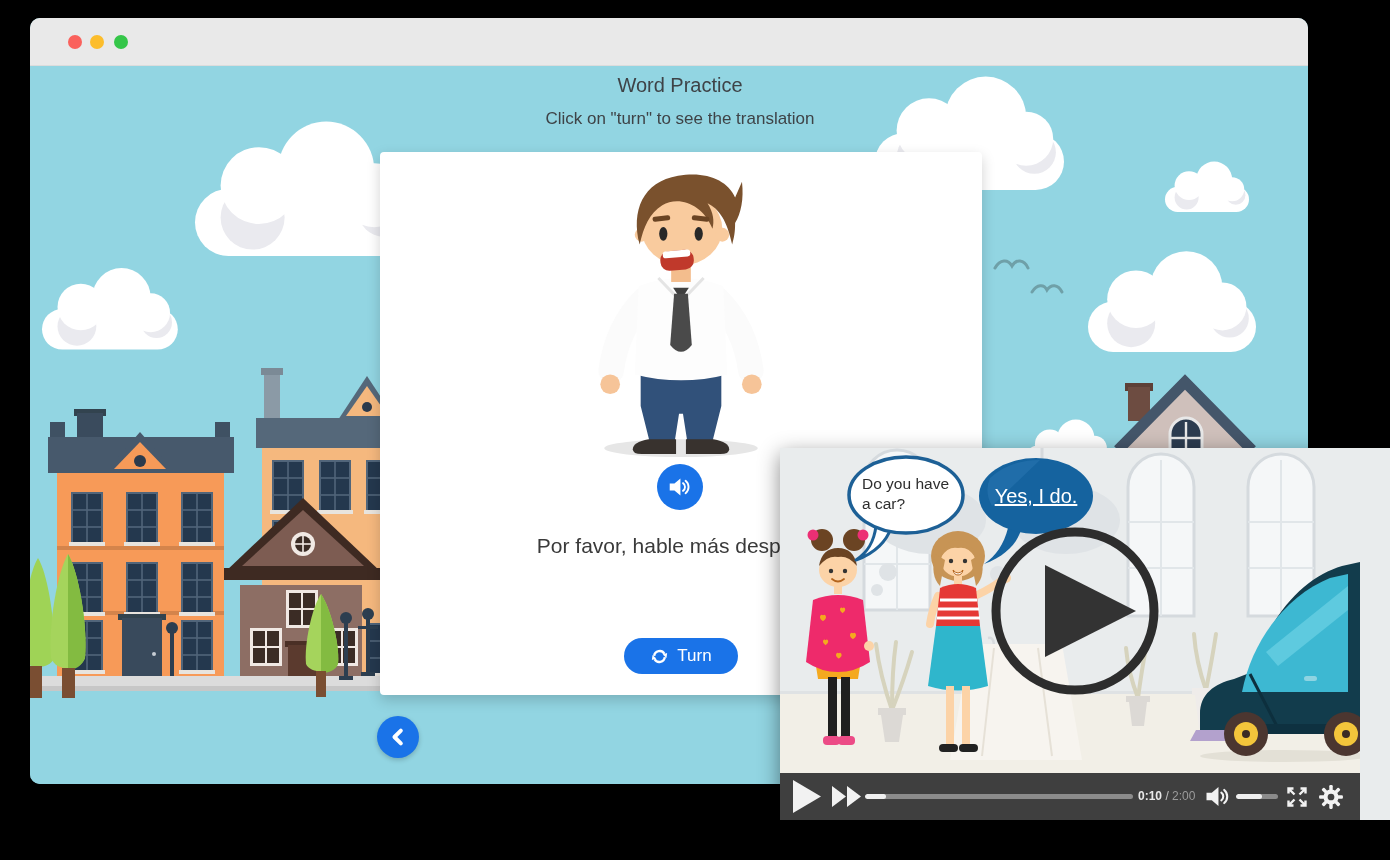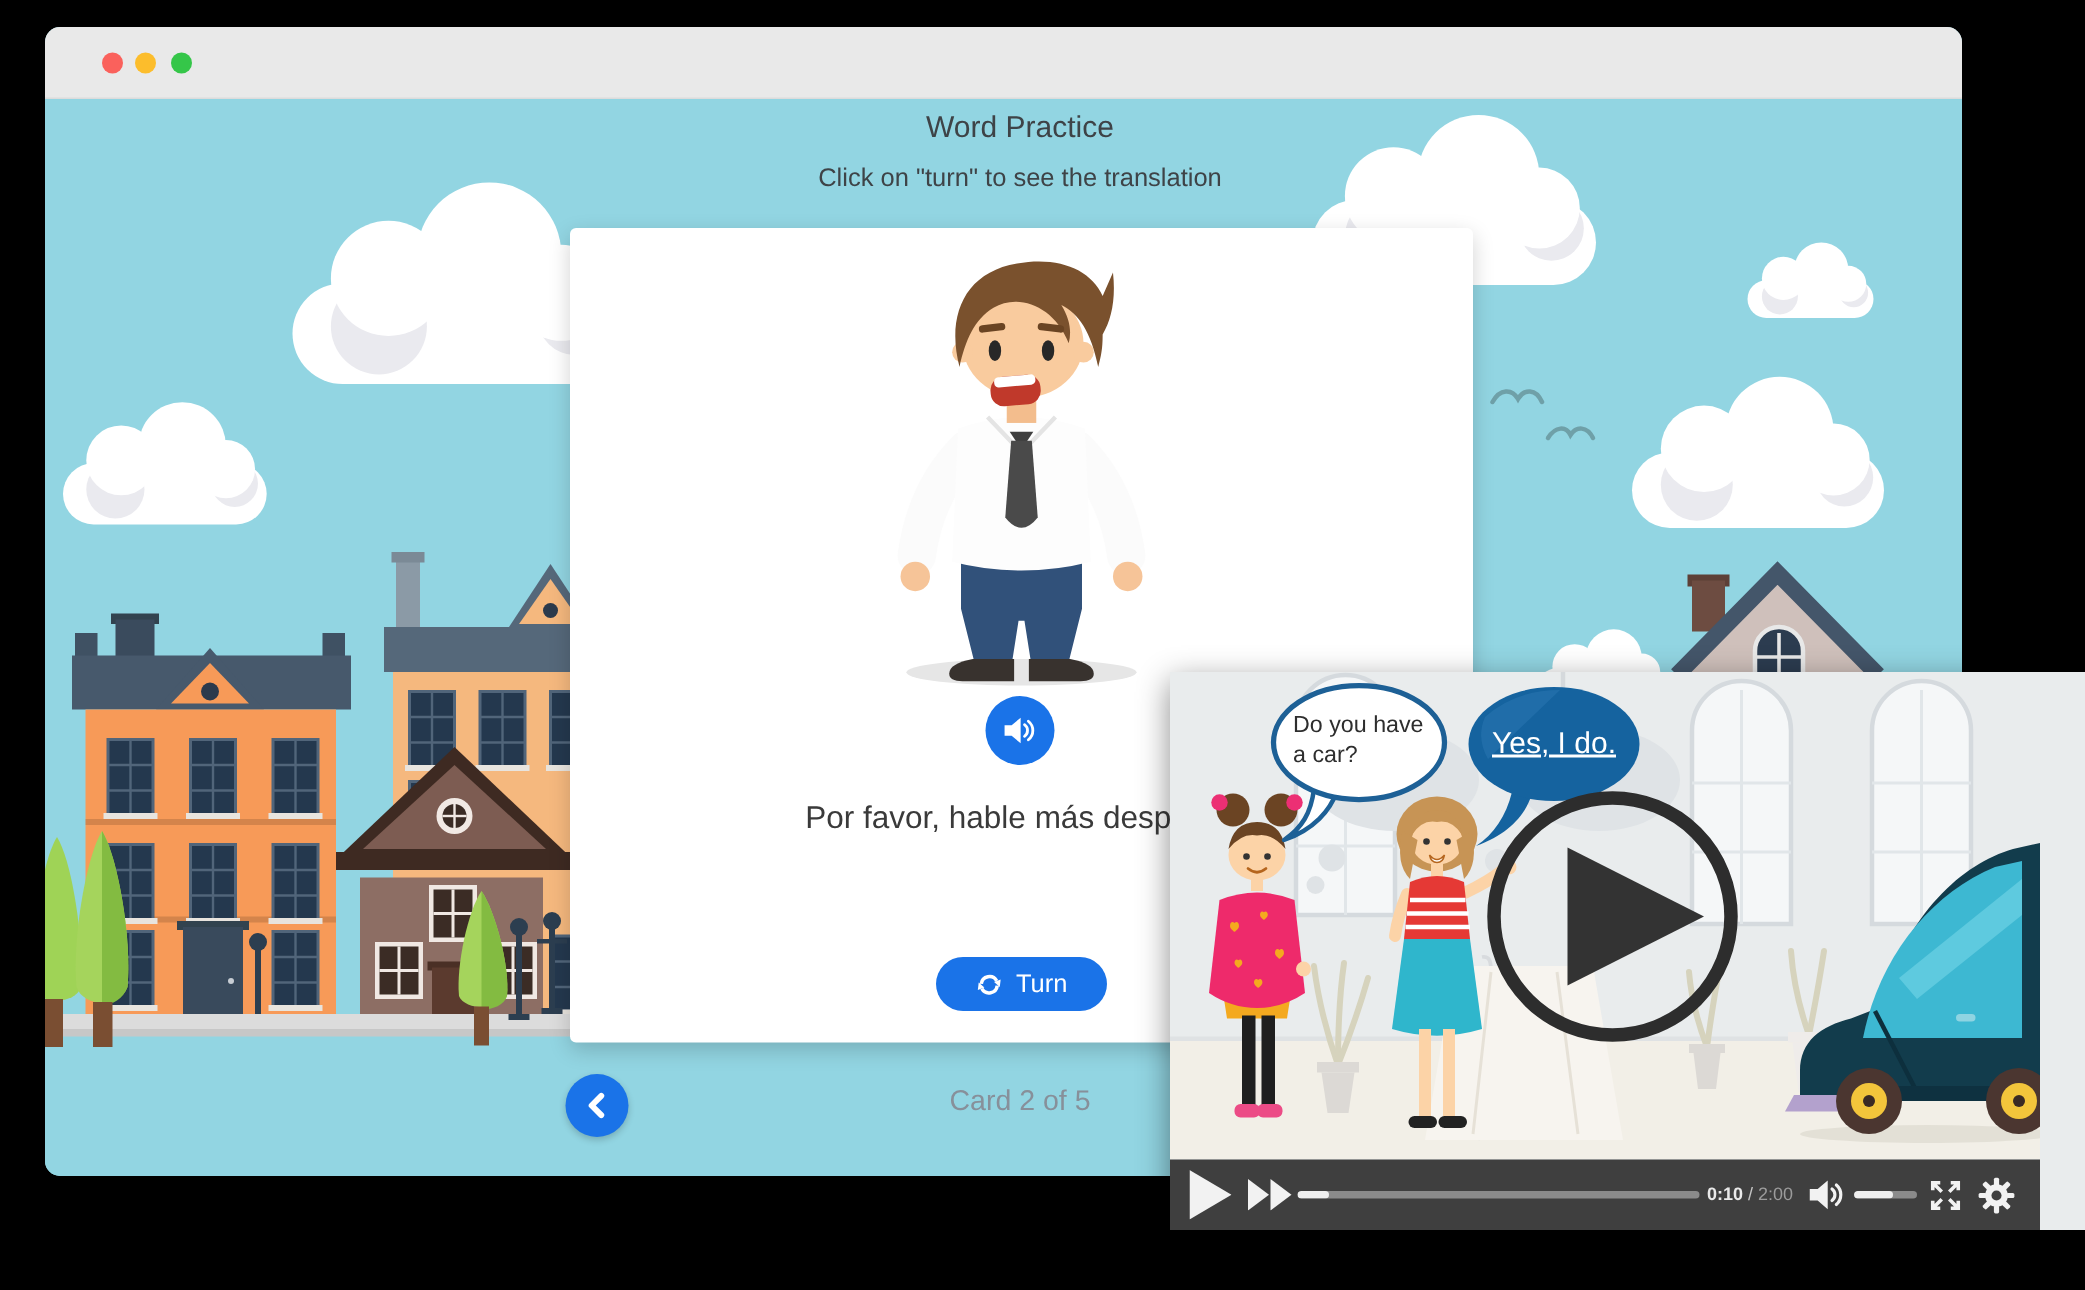--- a/index.html
+++ b/index.html
@@ -250,21 +250,20 @@
       </svg>
       <span>Turn</span>
     </button>
   </div>
 
   <div class="abs back-btn">
     <svg width="30" height="30" viewBox="0 0 42 42">
       <polyline points="25,12 16,21 25,30" stroke="#fff" stroke-width="5.5" fill="none" stroke-linecap="round" stroke-linejoin="round"></polyline>
     </svg>
   </div>
-  <div class="abs counter">Card 2 of 5</div>
 
   <div class="abs video">
     <svg class="abs v-scene" width="580" height="325" viewBox="0 0 580 325">
 
       <rect x="0" y="0" width="580" height="248" fill="#e9eced"></rect>
       <g fill="#f5f7f8" stroke="#d5dade" stroke-width="3">
         <path d="M84,162 V35 A33,33 0 0 1 150,35 V162 Z"></path>
         <path d="M348,168 V39 A33,33 0 0 1 414,39 V168 Z"></path>
         <path d="M468,168 V39 A33,33 0 0 1 534,39 V168 Z"></path>
       </g>

